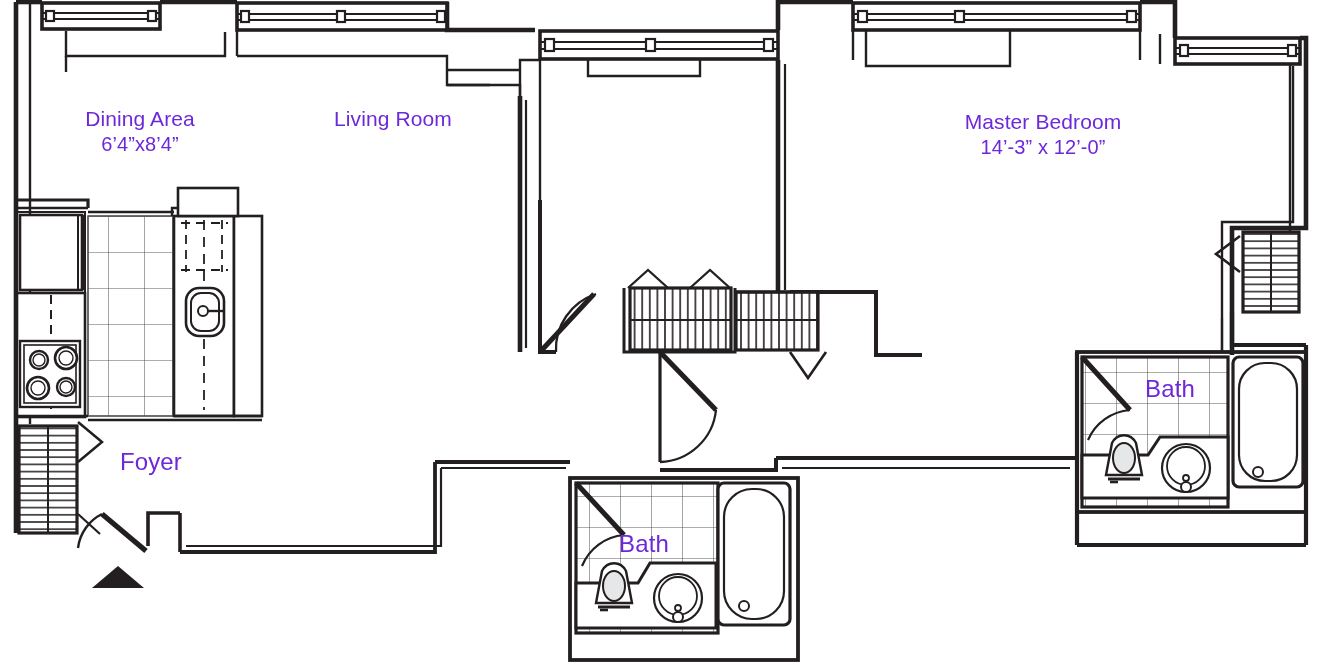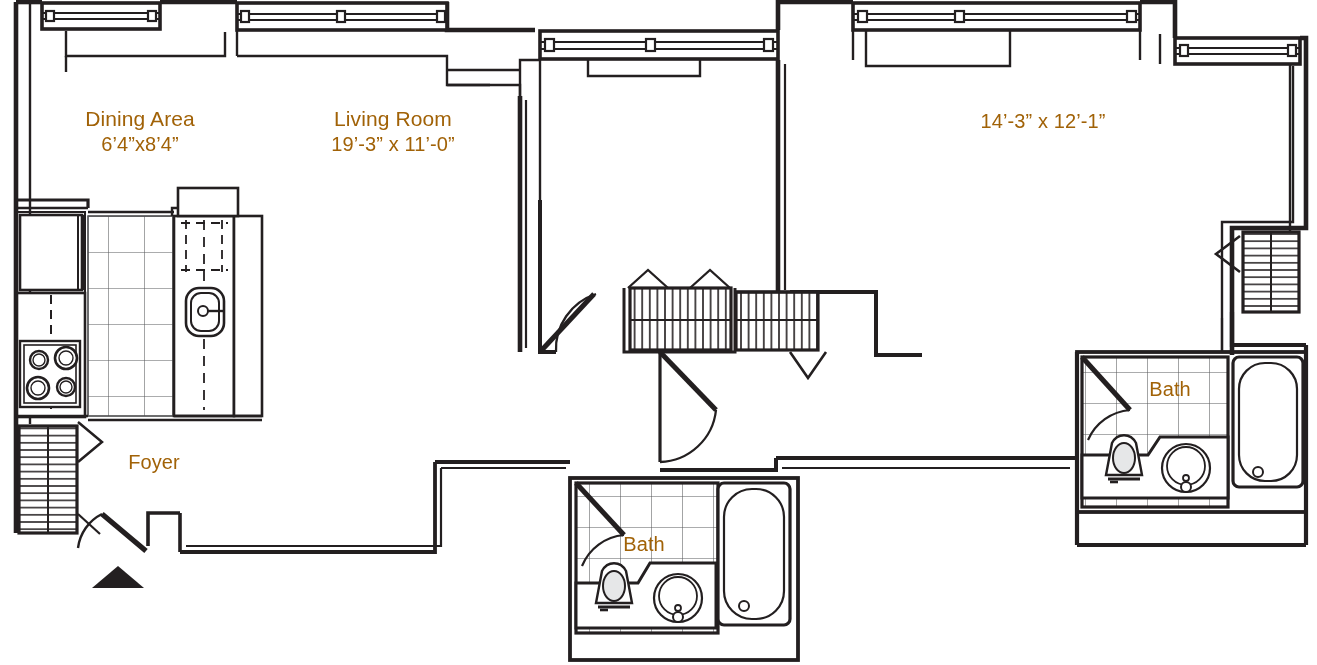--- a/index.html
+++ b/index.html
@@ -22,48 +22,48 @@
     position: absolute;
     top: 0;
     left: 0;
     width: 1317px;
     height: 665px;
     display: block;
   }
   .room-label {
     position: absolute;
     text-align: center;
-    color: #a16207;
+    color: #6d28d9;
     white-space: nowrap;
     -webkit-font-smoothing: antialiased;
   }
   .room-label .rl-name {
     display: block;
     font-size: 21px;
     line-height: 26px;
     letter-spacing: 0.1px;
   }
   .room-label .rl-dim {
     display: block;
     font-size: 20px;
     line-height: 25px;
     letter-spacing: 0.1px;
   }
   .room-label.small .rl-name {
-    font-size: 20px;
+    font-size: 24px;
     line-height: 24px;
   }
   
   #label-dining   { left: 40px;   top: 106px;  width: 200px; }
   #label-living   { left: 268px;  top: 106px;  width: 250px; text-align: center; }
   #label-bedroom  { left: 566px;  top: 109px;  width: 200px; }
   #label-master   { left: 918px;  top: 109px;  width: 250px; }
   #label-bath1    { left: 594px;  top: 532px;  width: 100px; }
   #label-bath2    { left: 1120px; top: 377px;  width: 100px; }
-  #label-foyer    { left: 89px;   top: 450px;  width: 130px; }
+  #label-foyer    { left: 78px;   top: 450px;  width: 130px; padding-left: 8px; }
 </style>
 </head>
 <body>
 
 <div id="plan-root">
 
   <svg id="plan-svg" viewBox="0 0 1317 665" xmlns="http://www.w3.org/2000/svg">
     <defs>
 
       <pattern id="tilePat" width="36" height="36" patternUnits="userSpaceOnUse">
@@ -420,26 +420,26 @@
     </g>
   </svg>
 
   <div class="room-label" id="label-dining">
     <span class="rl-name">Dining Area</span>
     <span class="rl-dim">6’4”x8’4”</span>
   </div>
 
   <div class="room-label" id="label-living">
     <span class="rl-name">Living Room</span>
-    <span class="rl-dim">19’-3” x 11’-0”</span>
   </div>
 
 
   <div class="room-label" id="label-master">
-    <span class="rl-dim">14’-3” x 12’-1”</span>
+    <span class="rl-name">Master Bedroom</span>
+    <span class="rl-dim">14’-3” x 12’-0”</span>
   </div>
 
   <div class="room-label small" id="label-bath1">
     <span class="rl-name">Bath</span>
   </div>
 
   <div class="room-label small" id="label-bath2">
     <span class="rl-name">Bath</span>
   </div>
 

